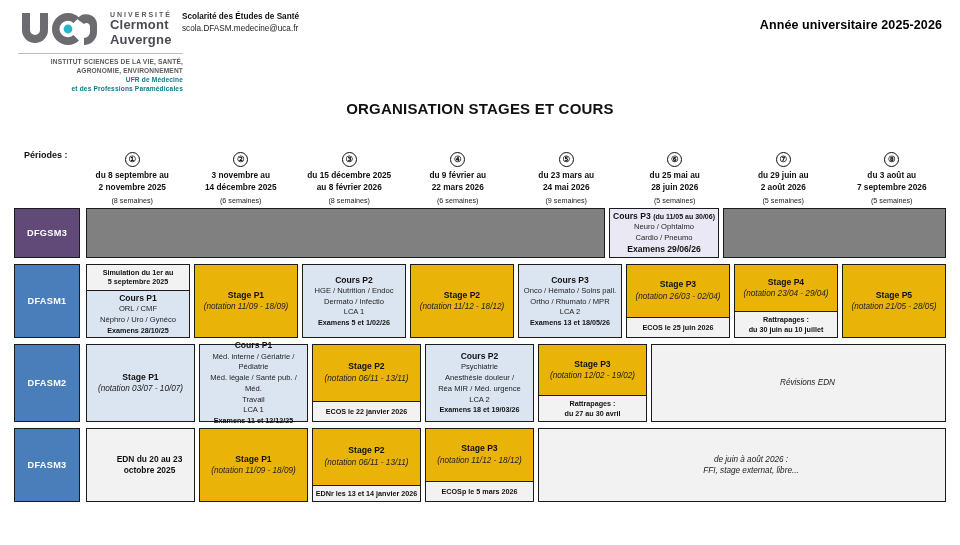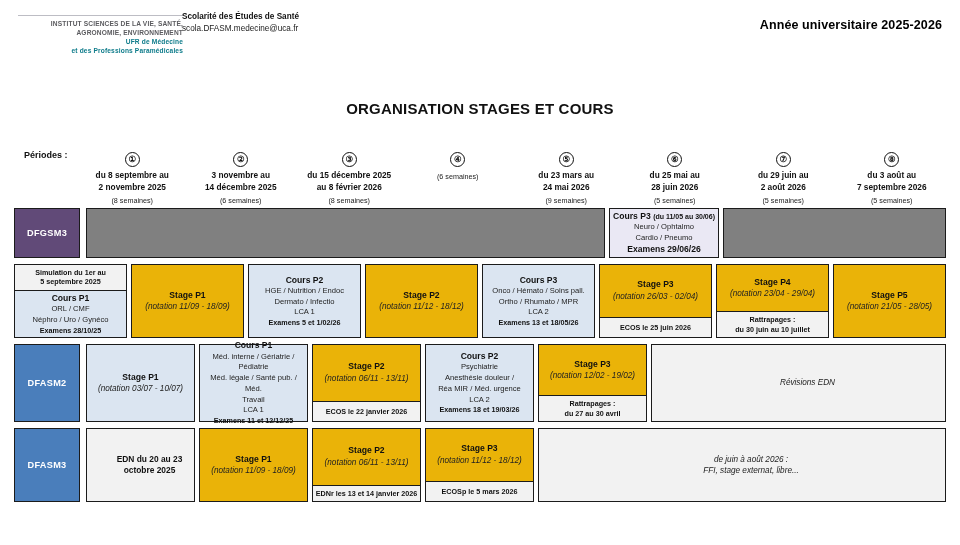--- a/index.html
+++ b/index.html
@@ -76,20 +76,35 @@
   .r2{height:74px;}
   .r3{height:78px;}
   .r4{height:74px;}
 </style>
 </head>
 <body>
 
 <div class="header">
 
   <div class="logo-block">
+    <div class="logo-row">
+      <span class="logo-mark">
+        <svg width="84" height="38" viewBox="0 0 84 38">
+          <path d="M4 3 L4 20 a13 13 0 0 0 26 0 L30 3 L22 3 L22 20 a5 5 0 0 1 -10 0 L12 3 Z" fill="#6b6b70"></path>
+          <path d="M50 3 a16 16 0 1 0 0 32 a16 16 0 0 0 11 -4.5 l-5.5 -5.5 a8.3 8.3 0 1 1 0 -12 l5.5 -5.5 A16 16 0 0 0 50 3 Z" fill="#6b6b70"></path>
+          <path d="M66 35 a13 13 0 0 0 13 -13 L79 14 a11 11 0 0 0 -20 -5 l7 5 a3.5 3.5 0 0 1 6 2.5 L72 22 a6 6 0 0 1 -6 6 Z" fill="#6b6b70"></path>
+          <circle cx="50" cy="19" r="4.4" fill="#27b5c9"></circle>
+        </svg>
+      </span>
+      <span class="logo-words">
+        <div class="l1">UNIVERSITÉ</div>
+        <div class="l2">Clermont</div>
+        <div class="l3">Auvergne</div>
+      </span>
+    </div>
     <div class="logo-rule"></div>
     <div class="logo-sub">
       <div>INSTITUT SCIENCES DE LA VIE, SANTÉ,</div>
       <div>AGRONOMIE, ENVIRONNEMENT</div>
       <div class="teal">UFR de Médecine</div>
       <div class="teal">et des Professions Paramédicales</div>
     </div>
   </div>
 
   <div class="contact">
@@ -117,20 +132,22 @@
     <div class="weeks">(6 semaines)</div>
   </div>
   <div class="period">
     <div class="num">③</div>
     <div class="dates" style="white-space:pre-line">du 15 décembre 2025
 au 8 février 2026</div>
     <div class="weeks">(8 semaines)</div>
   </div>
   <div class="period">
     <div class="num">④</div>
+    <div class="dates" style="white-space:pre-line">du 9 février au
+22 mars 2026</div>
     <div class="weeks">(6 semaines)</div>
   </div>
   <div class="period">
     <div class="num">⑤</div>
     <div class="dates" style="white-space:pre-line">du 23 mars au
 24 mai 2026</div>
     <div class="weeks">(9 semaines)</div>
   </div>
   <div class="period">
     <div class="num">⑥</div>
@@ -171,20 +188,21 @@
           <div class="t-b">Examens 29/06/26</div>
         </div>
       </div>
       <div class="cell bg-grey" style="flex:1 1 auto">
         <div class="seg"></div>
       </div>
     </div>
   </div>
 
   <div class="row r2">
+    <div class="row-label blue">DFASM1</div>
     <div class="row-body">
 
       <div class="cell" style="flex:1 1 0">
         <div class="seg short bg-white" style="padding:3px 2px">
           <div class="t-s" style="white-space:pre-line">Simulation du 1er au
 5 septembre 2025</div>
         </div>
         <div class="seg sep bg-lblue">
           <div class="t-b">Cours P1</div>
           <div class="t-n">ORL / CMF</div>

